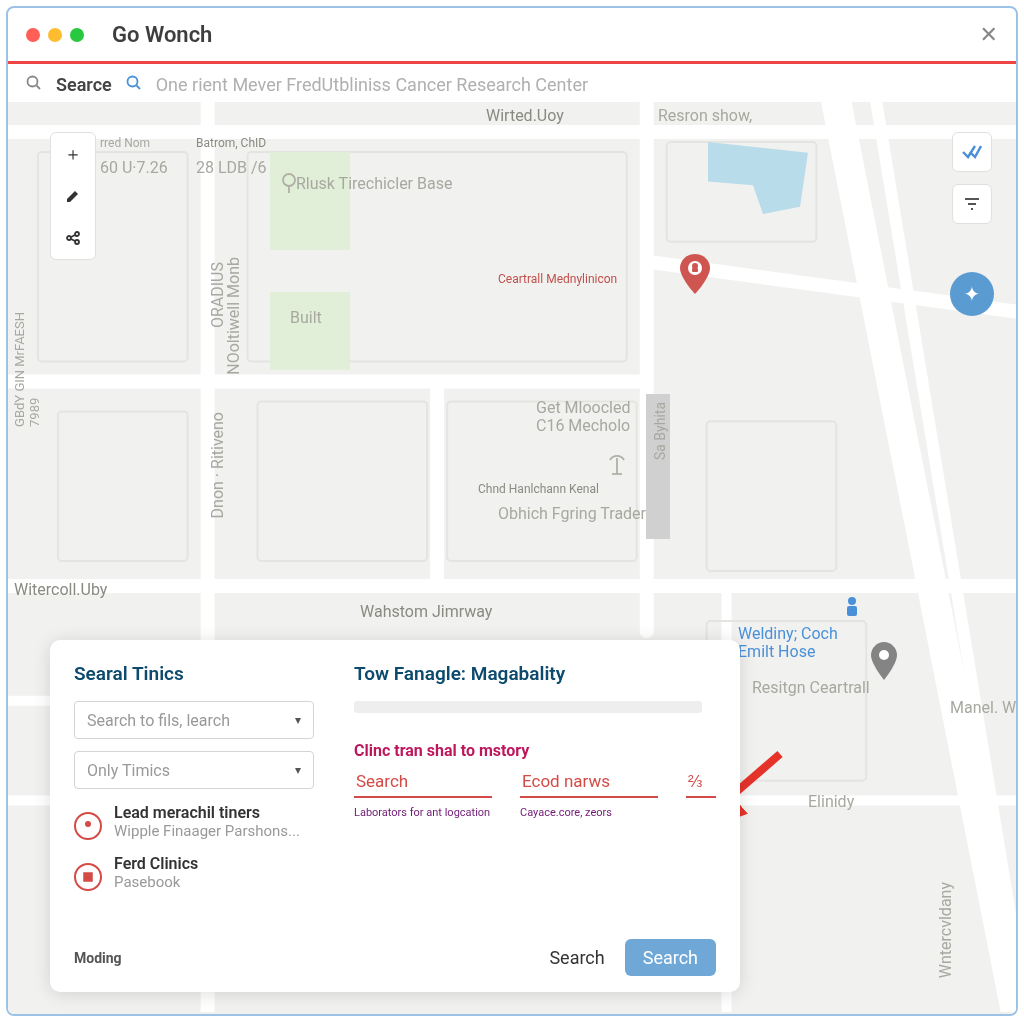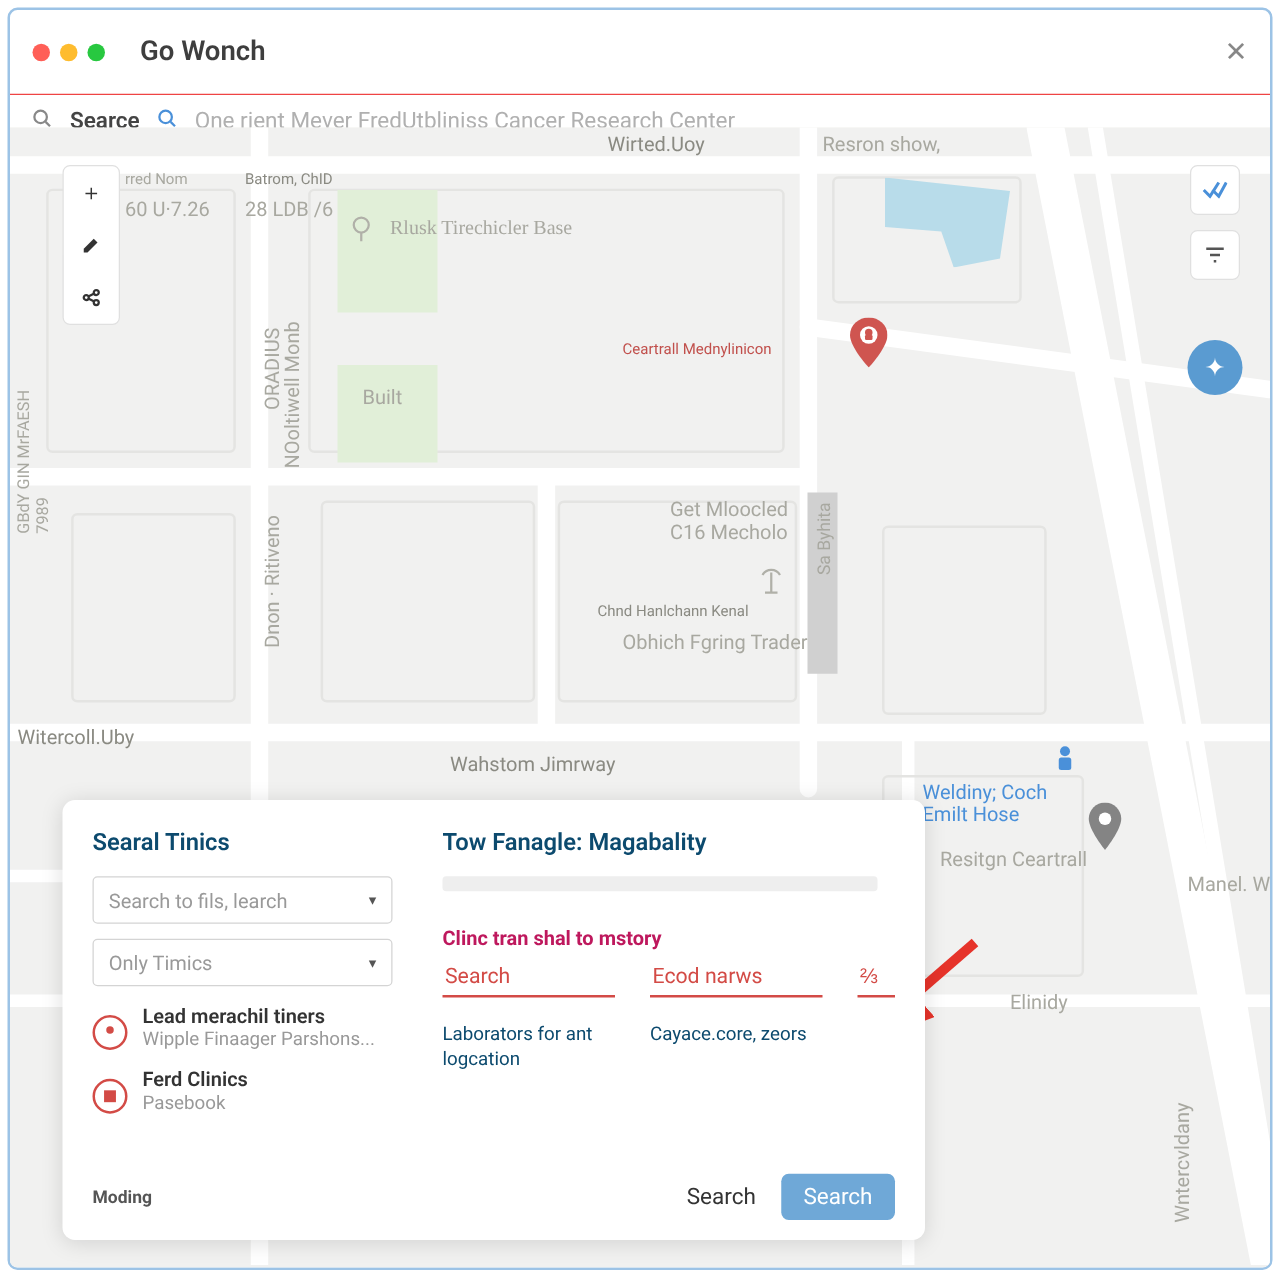--- a/index.html
+++ b/index.html
@@ -1,20 +1,20 @@
 <!DOCTYPE html>
 <html><head>
 <meta charset="utf-8">
 <style>
   * { box-sizing: border-box; margin: 0; padding: 0; font-family: -apple-system, BlinkMacSystemFont, "Segoe UI", Roboto, sans-serif; }
   body { width: 1024px; height: 1024px; background: #fff; position: relative; overflow: hidden; }
 
   .window { width: 1012px; height: 1010px; margin: 6px; border: 2px solid #9cc3e6; border-radius: 8px; background: #fff; position: relative; overflow: hidden; }
 
-  .titlebar { height: 68px; display: flex; align-items: center; padding: 0 18px; border-bottom: 1px solid #ef4444; }
+  .titlebar { height: 56px; display: flex; align-items: center; padding: 0 18px; border-bottom: 3px solid #ef4444; }
   .traffic { display: flex; gap: 8px; }
   .dot { width: 14px; height: 14px; border-radius: 50%; }
   .red { background: #ff5f57; } .yel { background: #febc2e; } .grn { background: #28c840; }
   .title { font-size: 22px; font-weight: 600; color: #3e3e3e; margin-left: 28px; }
   .close-x { margin-left: auto; font-size: 22px; color: #888; cursor: pointer; }
 
   .searchbar { height: 42px; display: flex; align-items: center; padding: 0 18px; gap: 14px; border-bottom: 1px solid #e8e8e8; background: #fff; }
   .mag { color: #888; font-size: 16px; }
   .mag.blue { color: #4a90d9; }
   .search-label { font-weight: 600; color: #444; font-size: 18px; }
@@ -58,21 +58,21 @@
   .clinic-title { font-weight: 600; color: #333; font-size: 16px; }
   .clinic-sub { color: #999; font-size: 15px; }
 
   .progress-bar { height: 12px; background: #eee; border-radius: 3px; margin: 8px 0 28px; width: 96%; }
 
   .field-label { color: #be185d; font-size: 16px; margin-bottom: 6px; font-weight: bold; }
   .field-row { display: flex; gap: 28px; align-items: flex-start; }
   .field-col { flex: 1; }
   .inp { width: 100%; height: 32px; border: none; border-bottom: 2px solid #d34b46; color: #d34b46; font-size: 17px; padding: 4px 2px; background: transparent; outline: none; }
   .inp-tiny { width: 30px; }
-  .helper { color: #0c4a6e; font-size: 15px; margin-top: 20px; line-height:1.3; }
+  .helper { color: #701a75; font-size: 11px; margin-top: 8px; line-height:1.3; }
 
   .panel-footer { display: flex; align-items: center; margin-top: 34px; padding-top: 14px; }
   .footer-label { color: #555; font-size: 14px; font-weight: 700; }
   .footer-actions { margin-left: auto; display:flex; gap: 20px; align-items:center; }
   .btn-plain { color: #333; font-size: 18px; background:none;border:none;cursor:pointer; }
   .btn-primary { background: #6fa8d7; color:#fff; border:none; border-radius:6px; padding: 8px 18px; font-size: 18px; cursor:pointer; }
 
   .green-block { position: absolute; background: #e1efd8; }
   .blue-block { position: absolute; background: #b8dcea; }
   .gray-block { position: absolute; background: #d0d0d0; }
@@ -156,21 +156,21 @@
     <div class="tree-icon" style="left:598px;top:352px"><svg viewBox="0 0 22 22">
           <path d="M4 6 A8 8 0 0 1 18 6"></path>
           <line x1="11" y1="4" x2="11" y2="20"></line>
           <line x1="6" y1="20" x2="16" y2="20"></line>
         </svg></div>
 
     <div class="map-label" style="left:92px; top:34px;">rred Nom</div>
     <div class="map-label small" style="left:92px; top:56px;">60 U·7.26</div>
     <div class="map-label" style="left:188px; top:34px;color:#8a8a82;">Batrom, ChID</div>
     <div class="map-label small" style="left:188px; top:56px;">28 LDB /6</div>
-    <div class="map-label small" style="left:304px; top:72px;font-family:Liberation Serif, serif;">Rlusk Tirechicler Base</div>
+    <div class="map-label small" style="left:288px; top:72px;">Rlusk Tirechicler Base</div>
     <div class="map-label small" style="left:478px; top:4px;color:#8a8a82;">Wirted.Uoy</div>
     <div class="map-label small" style="left:650px; top:4px;">Resron show,</div>
     <div class="map-label" style="left:490px; top:170px;color:#c1504c;">Ceartrall Mednylinicon</div>
     <div class="map-label small" style="left:282px; top:206px;">Built</div>
     <div class="map-label small" style="left:528px; top:296px;">Get Mloocled</div>
     <div class="map-label small" style="left:528px; top:314px;">C16 Mecholo</div>
     <div class="map-label" style="left:470px; top:380px;color:#8a8a82;">Chnd Hanlchann Kenal</div>
     <div class="map-label small" style="left:490px; top:402px;">Obhich Fgring Trader</div>
     <div class="map-label small" style="left:352px; top:500px;color:#8a8a82;">Wahstom Jimrway</div>
     <div class="map-label small" style="left:6px; top:478px;color:#8a8a82;">Witercoll.Uby</div>

